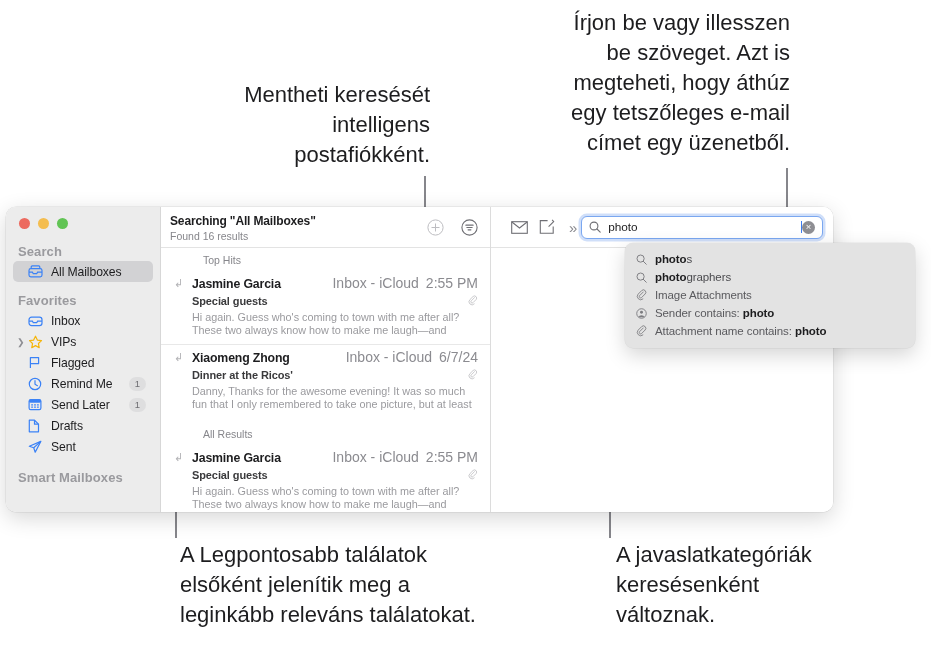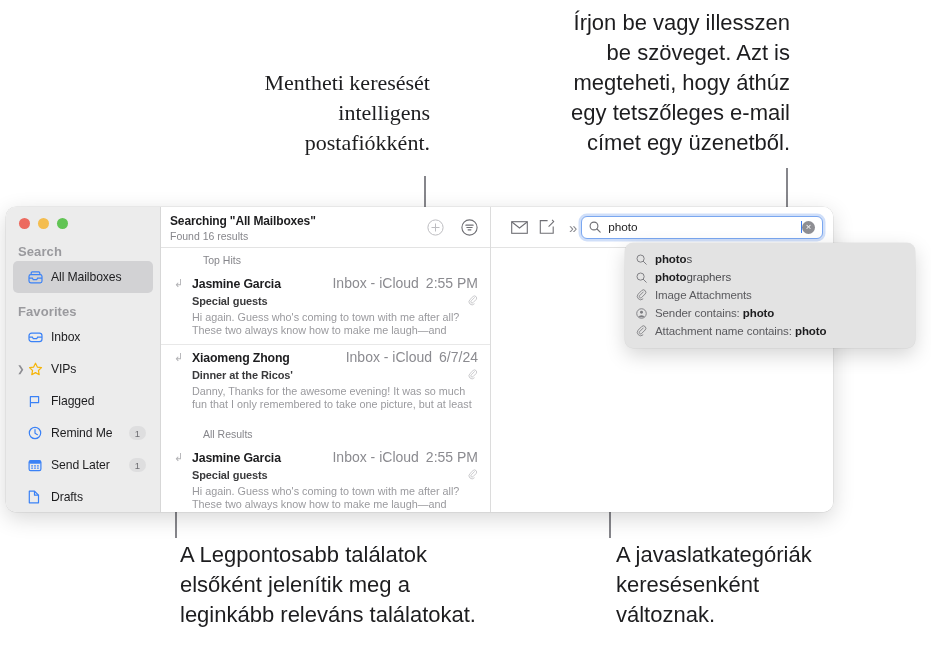--- a/index.html
+++ b/index.html
@@ -14,21 +14,21 @@
 
   
   .callout {
     position: absolute;
     color: #1d1d1f;
     font-size: 22px;
     line-height: 30px;
     font-family: "Liberation Sans", sans-serif;
     white-space: pre-line;
   }
-  #callout-save        { left: 120px; top: 68px;  width: 310px; text-align: right; font-family: Liberation Serif, serif; }
+  #callout-save        { left: 120px; top: 80px;  width: 310px; text-align: right; }
   #callout-type        { left: 470px; top: 8px;   width: 320px; text-align: right; }
   #callout-tophits     { left: 180px; top: 540px; width: 410px; text-align: left; }
   #callout-categories  { left: 616px; top: 540px; width: 300px; text-align: left; }
 
   
   .leader { position: absolute; background: #86868b; }
   #leader-save      { left: 424px; top: 176px; width: 1.5px; height: 38px; }
   #leader-type      { left: 786px; top: 168px; width: 1.5px; height: 46px; }
   #leader-tophits-v { left: 175px; top: 255px; width: 1.5px; height: 283px; }
   #leader-tophits-h { left: 175px; top: 255px; width: 9px;  height: 1.5px; }
@@ -62,21 +62,21 @@
   .sb-section {
     font-size: 13px; color: #9a9a9e; font-weight: 700;
     padding: 0 0 2px 12px; letter-spacing: 0.1px;
   }
   #sb-search-hdr { margin-top: 37px; }
   #sb-fav-hdr    { margin-top: 11px; }
   #sb-smart-hdr  { margin-top: 13px; }
 
   .sb-item {
     display: flex; align-items: center;
-    height: 32px; margin: 0 7px; padding-left: 15px;
+    height: 21px; margin: 0 7px; padding-left: 15px;
     border-radius: 5px; position: relative;
   }
   .sb-item.selected { background: #d2d2d4; }
   .sb-item .ico { width: 17px; height: 15px; flex: 0 0 17px; display: flex; align-items: center; }
   .sb-item .lbl {
     font-size: 12.2px; color: #1d1d1f; margin-left: 6px;
     white-space: nowrap; letter-spacing: -0.1px;
   }
   .sb-item .badge {
     position: absolute; right: 7px;

